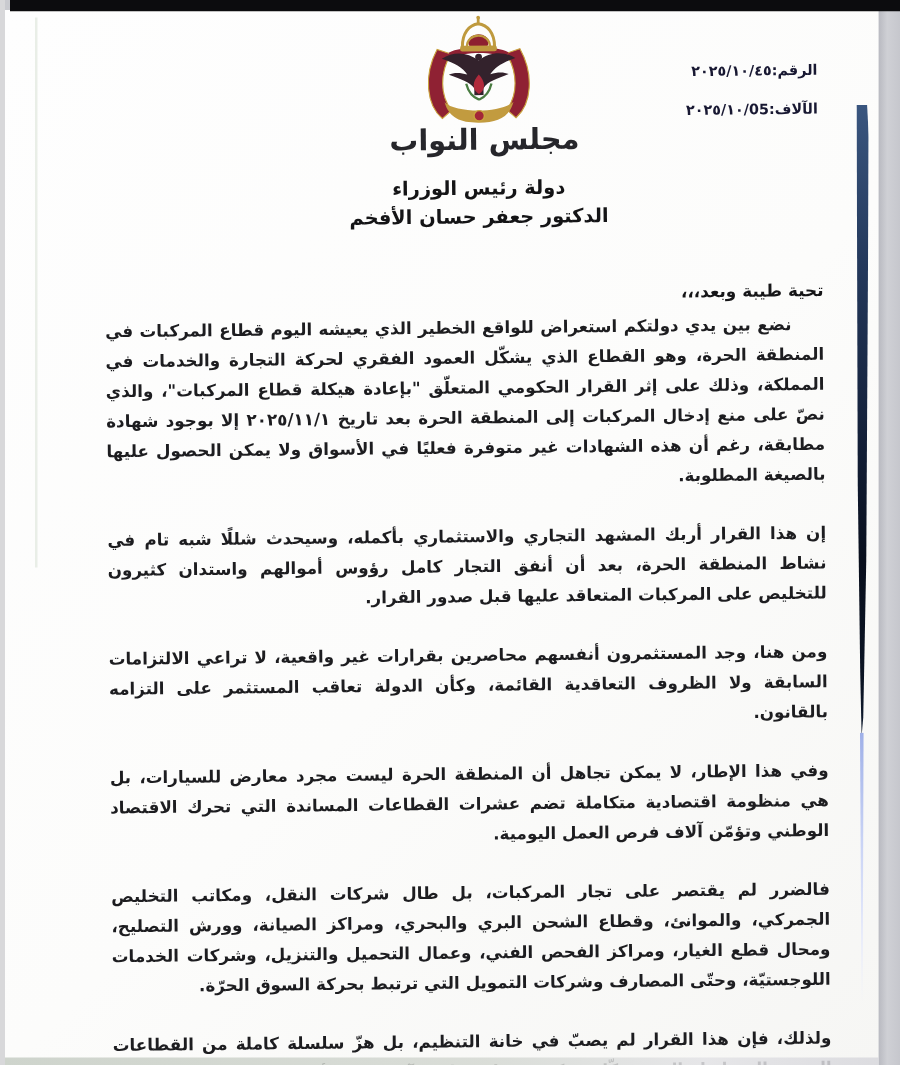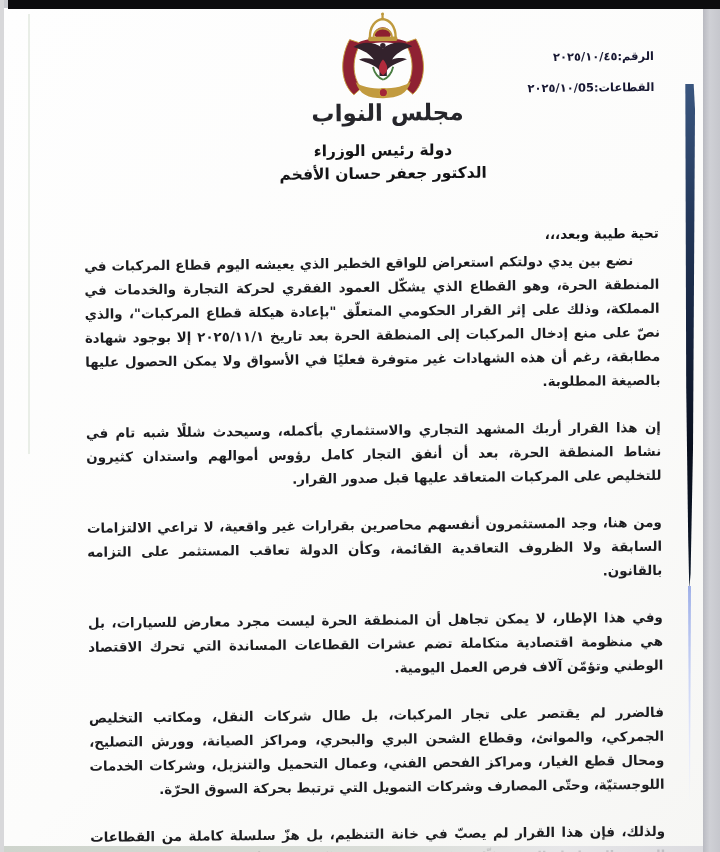--- a/index.html
+++ b/index.html
@@ -61,21 +61,21 @@
 <body>
 
 <div class="scan">
 
   <div class="paper">
     <div class="left-crease"></div>
     <div class="tilt">
 
       <div class="meta">
         <div class="meta-line"><span>الرقم:</span><span>٢٠٢٥/١٠/٤٥</span></div>
-        <div class="meta-line"><span>القطاعات:</span><span>٢٠٢٥/١٠/05</span></div>
+        <div class="meta-line"><span>الآلاف:</span><span>٢٠٢٥/١٠/05</span></div>
       </div>
 
       <div class="crest">
         <svg viewBox="0 0 120 100" width="112" height="92" aria-hidden="true">
 
           <path d="M24 30 C12 52 14 78 28 90 L36 83 C26 70 26 50 36 34 Z" fill="#8f2133" stroke="#c9a23f" stroke-width="1"></path>
           <path d="M96 30 C108 52 106 78 92 90 L84 83 C94 70 94 50 84 34 Z" fill="#8f2133" stroke="#c9a23f" stroke-width="1"></path>
           <path d="M34 33 C45 27 75 27 86 33 L84 38 C72 32 48 32 36 38 Z" fill="#8f2133"></path>
 
           <ellipse cx="60" cy="24" rx="9" ry="7" fill="#8e2030"></ellipse>

